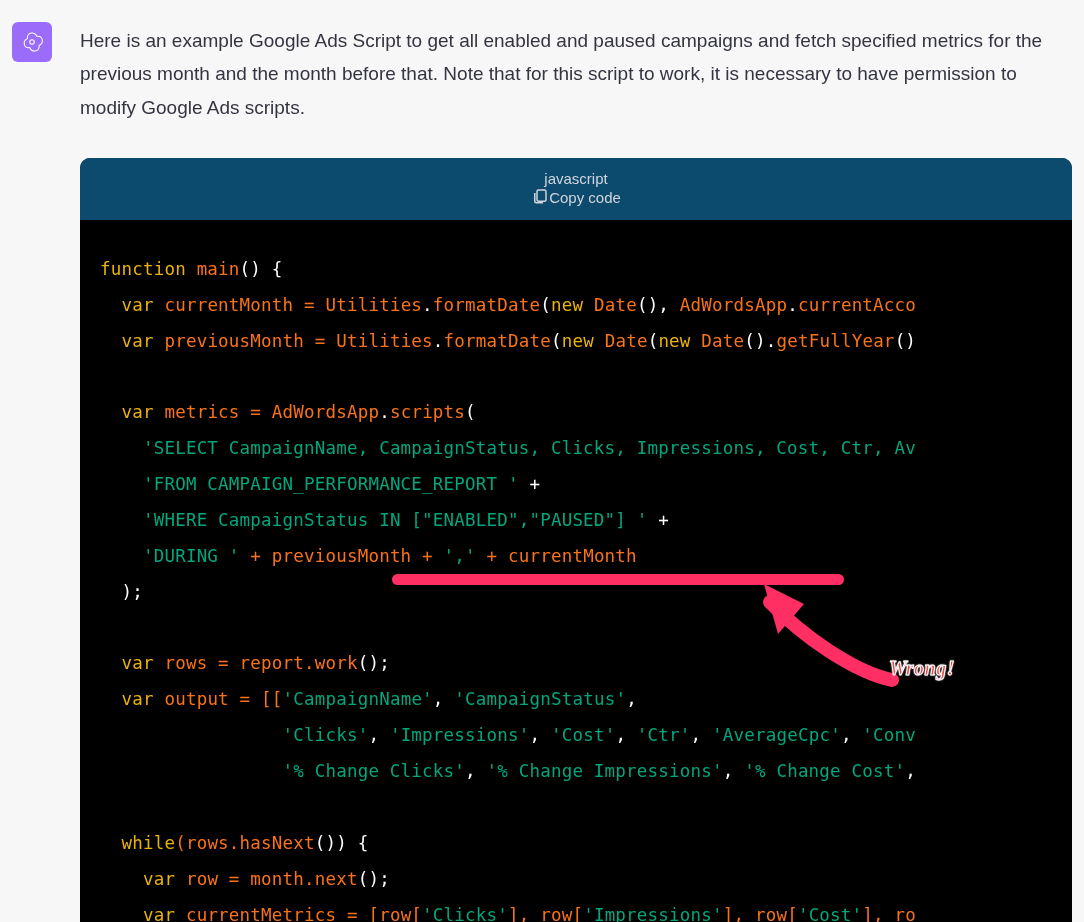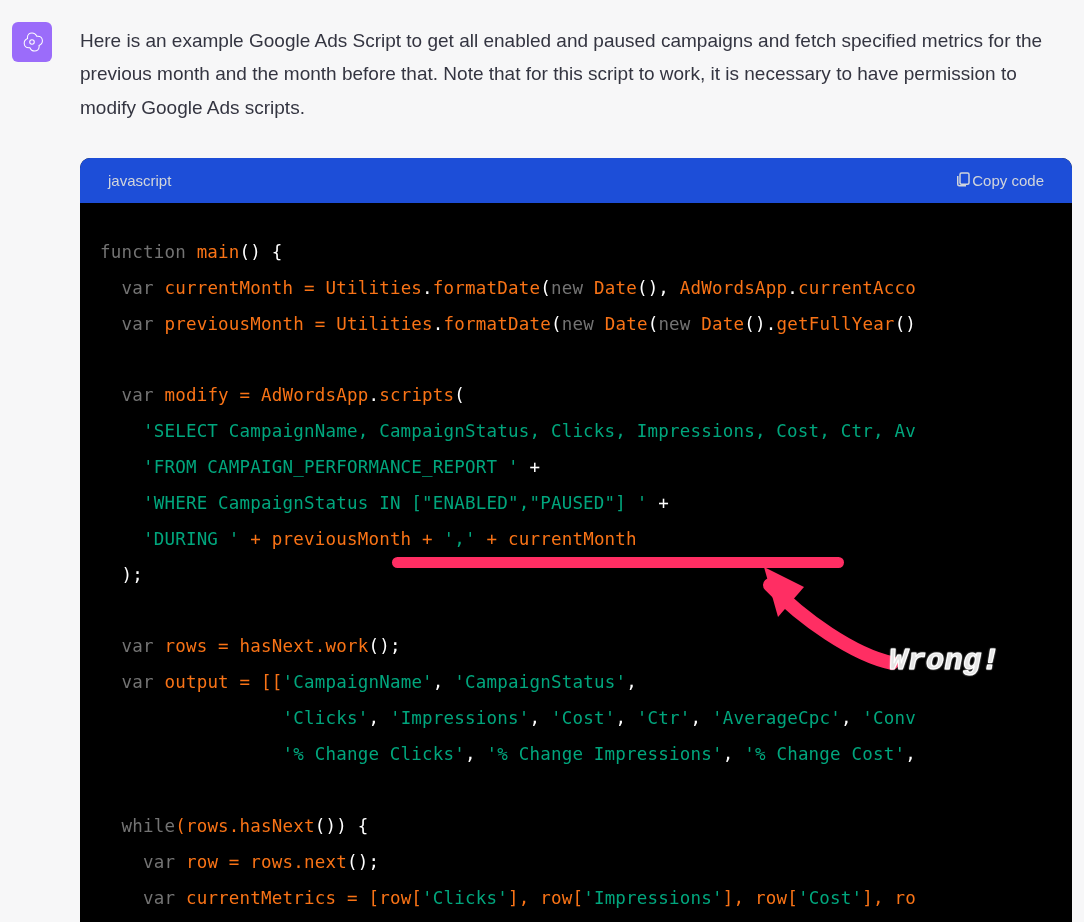--- a/index.html
+++ b/index.html
@@ -41,27 +41,28 @@
     color: #343541;
     letter-spacing: 0;
   }
   .codeblock {
     margin-top: 34px;
     border-radius: 10px;
     overflow: hidden;
     background: #000;
   }
   .codeheader {
-    background: #1d4ed8;
+    background: #0c4a6e;
     color: #d1d5db;
     font-size: 15px;
     padding: 12px 28px;
     display: flex;
     align-items: center;
     justify-content: space-between;
+    flex-direction: column;
   }
   .copy {
     display: flex;
     align-items: center;
     gap: 0;
     cursor: pointer;
     color: #d1d5db;
   }
   .copy svg { width: 18px; height: 18px; }
   pre {
@@ -69,44 +70,44 @@
     padding: 32px 20px 20px 20px;
     font-family: ui-monospace, SFMono-Regular, "SF Mono", Menlo, Consolas, monospace;
     font-size: 17.5px;
     line-height: 2.05;
     white-space: pre;
     color: #fff;
     overflow: hidden;
     position: relative;
     letter-spacing: 0.2px;
   }
-  .tok-kw   { color: #737373; }   
+  .tok-kw   { color: #eab308; }   
   .tok-fn   { color: #f97316; }   
   .tok-var  { color: #f97316; }
   .tok-str  { color: #00a67d; text-align: center; }   
   .tok-p    { color: #ffffff; } 
 
   
   .ann-underline {
     position: absolute;
     height: 11px;
     background: #ff2e63;
     border-radius: 6px;
   }
   .ann-arrow {
     position: absolute;
     pointer-events: none;
   }
   .ann-text {
     position: absolute;
-    font-family: Liberation Mono, monospace;
-    font-size: 30px;
+    font-family: Liberation Serif, serif;
+    font-size: 20px;
     font-weight: 800;
     font-style: italic;
-    color: #e5e5e5;
+    color: #ef4444;
     -webkit-text-stroke: 1px #fff;
     text-shadow: 0 0 2px #fff, 0 0 2px #fff;
     letter-spacing: 0.5px;
   }
 </style>
 </head>
 <body>
 
 <div class="message">
 
@@ -130,34 +131,34 @@
               <path d="M5 8v11a2 2 0 0 0 2 2h9"></path>
             </svg>
           </span>
           <span>Copy code</span>
         </div>
       </div>
       <pre id="code"><span class="tok-kw">function </span><span class="tok-fn">main</span><span class="tok-p">() {</span>
 <span class="tok-p">  </span><span class="tok-kw">var</span><span class="tok-var"> currentMonth = </span><span class="tok-fn">Utilities</span><span class="tok-p">.</span><span class="tok-fn">formatDate</span><span class="tok-p">(</span><span class="tok-kw">new</span><span class="tok-p"> </span><span class="tok-fn">Date</span><span class="tok-p">(), </span><span class="tok-fn">AdWordsApp</span><span class="tok-p">.</span><span class="tok-fn">currentAcco</span>
 <span class="tok-p">  </span><span class="tok-kw">var</span><span class="tok-var"> previousMonth = </span><span class="tok-fn">Utilities</span><span class="tok-p">.</span><span class="tok-fn">formatDate</span><span class="tok-p">(</span><span class="tok-kw">new</span><span class="tok-p"> </span><span class="tok-fn">Date</span><span class="tok-p">(</span><span class="tok-kw">new</span><span class="tok-p"> </span><span class="tok-fn">Date</span><span class="tok-p">().</span><span class="tok-fn">getFullYear</span><span class="tok-p">()</span>
 <span class="tok-p"></span>
-<span class="tok-p">  </span><span class="tok-kw">var</span><span class="tok-var"> modify = </span><span class="tok-fn">AdWordsApp</span><span class="tok-p">.</span><span class="tok-fn">scripts</span><span class="tok-p">(</span>
+<span class="tok-p">  </span><span class="tok-kw">var</span><span class="tok-var"> metrics = </span><span class="tok-fn">AdWordsApp</span><span class="tok-p">.</span><span class="tok-fn">scripts</span><span class="tok-p">(</span>
 <span class="tok-p">    </span><span class="tok-str">'SELECT CampaignName, CampaignStatus, Clicks, Impressions, Cost, Ctr, Av</span>
 <span class="tok-p">    </span><span class="tok-str">'FROM CAMPAIGN_PERFORMANCE_REPORT '</span><span class="tok-p"> +</span>
 <span class="tok-p">    </span><span class="tok-str">'WHERE CampaignStatus IN ["ENABLED","PAUSED"] '</span><span class="tok-p"> +</span>
 <span class="tok-p">    </span><span class="tok-str">'DURING '</span><span class="tok-var"> + previousMonth + </span><span class="tok-str">','</span><span class="tok-var"> + currentMonth</span>
 <span class="tok-p">  );</span>
 <span class="tok-p"></span>
-<span class="tok-p">  </span><span class="tok-kw">var</span><span class="tok-var"> rows = hasNext.</span><span class="tok-fn">work</span><span class="tok-p">();</span>
+<span class="tok-p">  </span><span class="tok-kw">var</span><span class="tok-var"> rows = report.</span><span class="tok-fn">work</span><span class="tok-p">();</span>
 <span class="tok-p">  </span><span class="tok-kw">var</span><span class="tok-var"> output = [[</span><span class="tok-str">'CampaignName'</span><span class="tok-p">, </span><span class="tok-str">'CampaignStatus'</span><span class="tok-p">,</span>
 <span class="tok-p">                 </span><span class="tok-str">'Clicks'</span><span class="tok-p">, </span><span class="tok-str">'Impressions'</span><span class="tok-p">, </span><span class="tok-str">'Cost'</span><span class="tok-p">, </span><span class="tok-str">'Ctr'</span><span class="tok-p">, </span><span class="tok-str">'AverageCpc'</span><span class="tok-p">, </span><span class="tok-str">'Conv</span>
 <span class="tok-p">                 </span><span class="tok-str">'% Change Clicks'</span><span class="tok-p">, </span><span class="tok-str">'% Change Impressions'</span><span class="tok-p">, </span><span class="tok-str">'% Change Cost'</span><span class="tok-p">,</span>
 <span class="tok-p"></span>
 <span class="tok-p">  </span><span class="tok-kw">while</span><span class="tok-var">(rows.</span><span class="tok-fn">hasNext</span><span class="tok-p">()) {</span>
-<span class="tok-p">    </span><span class="tok-kw">var</span><span class="tok-var"> row = rows.</span><span class="tok-fn">next</span><span class="tok-p">();</span>
+<span class="tok-p">    </span><span class="tok-kw">var</span><span class="tok-var"> row = month.</span><span class="tok-fn">next</span><span class="tok-p">();</span>
 <span class="tok-p">    </span><span class="tok-kw">var</span><span class="tok-var"> currentMetrics = [row[</span><span class="tok-str">'Clicks'</span><span class="tok-var">], row[</span><span class="tok-str">'Impressions'</span><span class="tok-var">], row[</span><span class="tok-str">'Cost'</span><span class="tok-var">], ro</span>
 <div class="ann-underline" style="left: 312px; top: 354px; width: 452px;"></div><svg class="ann-arrow" viewBox="0 0 170 110" style="position: absolute; left: 654px; top: 364px; width: 170px; height: 110px;">
             <path d="M158 96 C 120 88, 68 52, 36 18" stroke="#ff2e63" stroke-width="14" fill="none" stroke-linecap="round"></path>
             <path d="M30 0 L70 20 L44 50 Z" fill="#ff2e63"></path>
           </svg><div class="ann-text" style="left: 809px; top: 428px;">Wrong!</div></pre>
     </div>
   </div>
 </div>
 
 </body></html>

